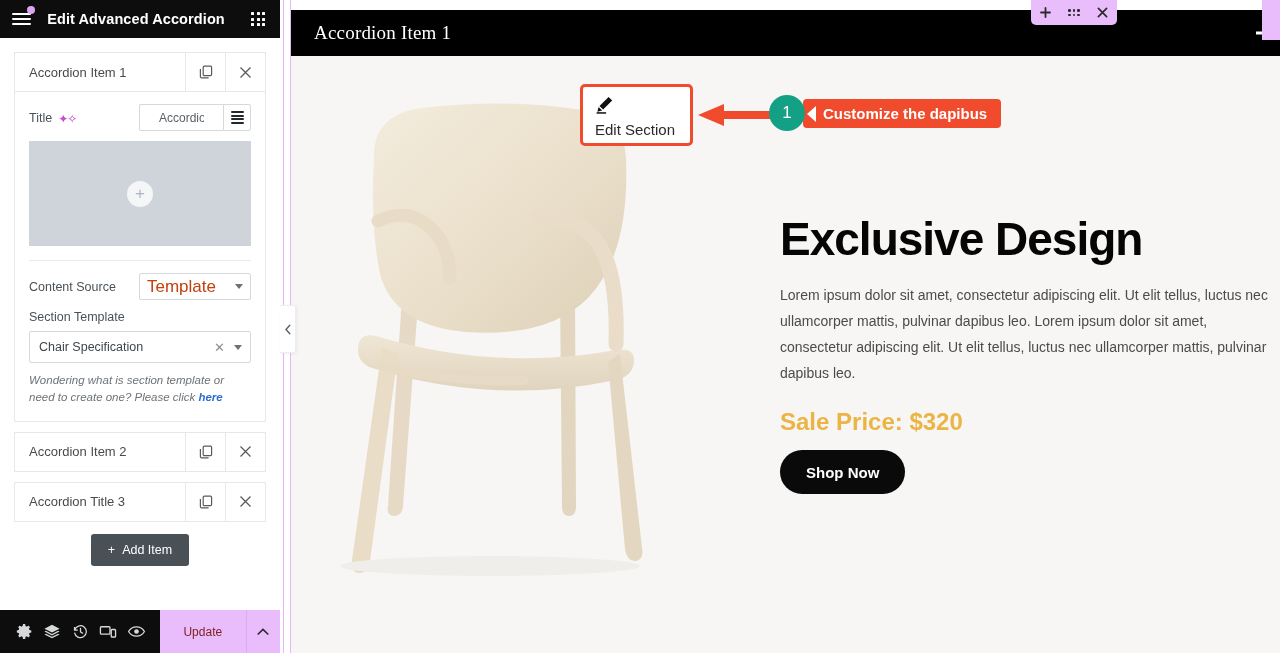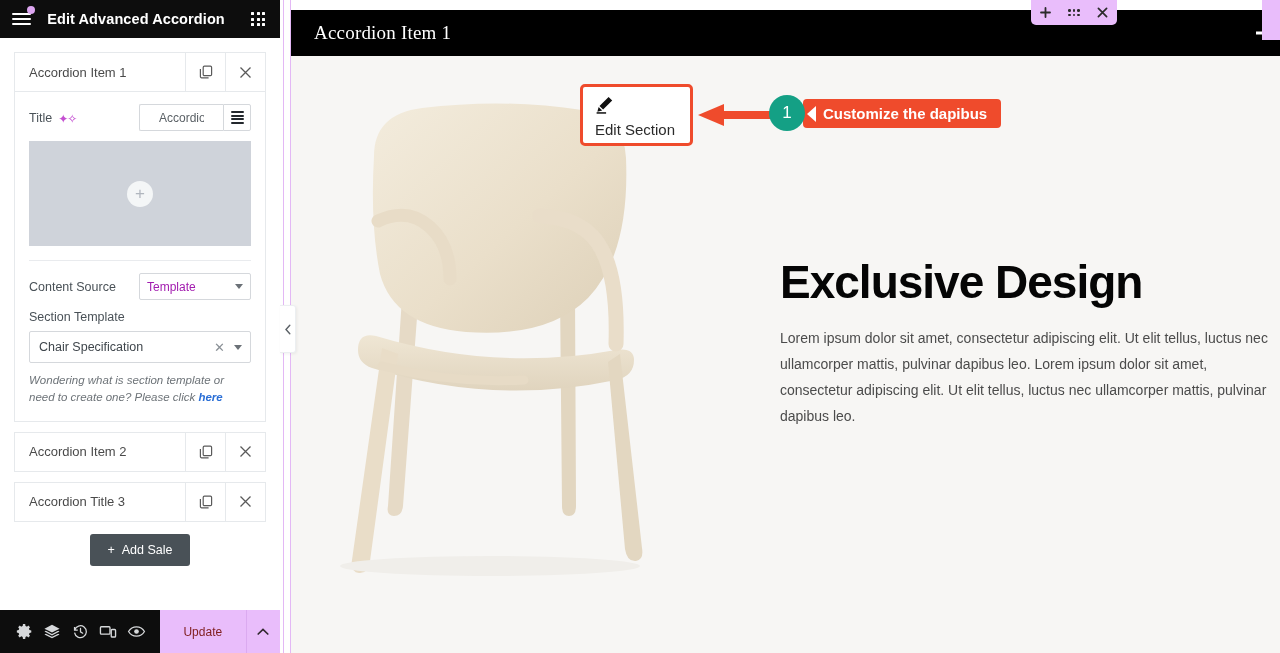--- a/index.html
+++ b/index.html
@@ -100,21 +100,21 @@
   }
   .media-plus {
     width: 26px; height: 26px; border-radius: 50%; background: #f4f6f7;
     display:flex; align-items:center; justify-content:center;
     color:#b0b6be; font-size: 17px; line-height: 1;
   }
   .divider { height:1px; background:#e9ebee; margin: 0 0 12px 0; }
 
   .select-box {
     width: 112px; height: 27px; border: 1px solid #d5d8dc; border-radius:2px; background:#fff;
-    display:flex; align-items:center; padding: 0 7px; font-size: 12px; color:#a21caf; cursor:pointer;
+    display:flex; align-items:center; padding: 0 7px; font-size: 17px; color:#c2410c; cursor:pointer;
     justify-content: space-between;
   }
   .caret { width:0;height:0;border-left:4px solid transparent;border-right:4px solid transparent;border-top:5px solid #6b7177;}
 
   .field-label { font-size: 12.5px; color:#495157; margin: 4px 0 7px 0; }
   .select2 {
     height: 32px; border:1px solid #d5d8dc; border-radius:2px; background:#fff;
     display:flex; align-items:center; padding: 0 8px 0 9px; font-size: 12.5px; color:#3f464c;
     cursor:pointer; justify-content: space-between; gap:6px;
   }
@@ -363,21 +363,21 @@
         <div class="rep-btn">
           <svg width="13" height="13" viewBox="0 0 13 13" stroke="#5a5a5a" stroke-width="1.3">
             <path d="M1.5 1.5l10 10M11.5 1.5l-10 10"></path>
           </svg>
         </div>
       </div>
 
       <div class="add-item-wrap">
         <button class="add-item">
           <span>+</span>
-          <span>Add Sale</span>
+          <span>Add Item</span>
         </button>
       </div>
     </div>
 
     <div class="panel-footer">
       <div class="pf-icons">
         <span class="pf-i">
           <svg width="17" height="17" viewBox="0 0 20 20" fill="#d6d8da">
             <path d="M10 6.6a3.4 3.4 0 1 0 0 6.8 3.4 3.4 0 0 0 0-6.8zm0 5.2a1.8 1.8 0 1 1 0-3.6 1.8 1.8 0 0 1 0 3.6z"></path>
             <path d="M18 11.3v-2.6l-2.1-.35a6.2 6.2 0 0 0-.7-1.7l1.25-1.75-1.85-1.85-1.75 1.25a6.2 6.2 0 0 0-1.7-.7L10.8 1.2H8.2l-.35 2.4a6.2 6.2 0 0 0-1.7.7L4.4 3.05 2.55 4.9 3.8 6.65a6.2 6.2 0 0 0-.7 1.7L1 8.7v2.6l2.1.35c.16.6.4 1.17.7 1.7L2.55 15.1l1.85 1.85 1.75-1.25c.53.3 1.1.54 1.7.7l.35 2.4h2.6l.35-2.4c.6-.16 1.17-.4 1.7-.7l1.75 1.25 1.85-1.85-1.25-1.75c.3-.53.54-1.1.7-1.7L18 11.3z"></path>
@@ -493,20 +493,22 @@
             <path d="M330 318 L352 512 q2 12-6 13 q-9 1-11-12 L318 326 z" fill="#e3d7c1"></path>
 
             <path d="M92 330 q70 18 142 14" fill="none" stroke="#e7dbc6" stroke-width="9" stroke-linecap="round"></path>
             <ellipse cx="200" cy="530" rx="150" ry="10" fill="#f0eeea"></ellipse>
           </svg>
         </div>
 
         <div class="prod-text">
           <h1 class="prod-title">Exclusive Design</h1>
           <p class="prod-desc">Lorem ipsum dolor sit amet, consectetur adipiscing elit. Ut elit tellus, luctus nec ullamcorper mattis, pulvinar dapibus leo. Lorem ipsum dolor sit amet, consectetur adipiscing elit. Ut elit tellus, luctus nec ullamcorper mattis, pulvinar dapibus leo.</p>
+          <div class="prod-price">Sale Price: $320</div>
+          <button class="shop-btn">Shop Now</button>
         </div>
       </div>
     </div>
 
     <div class="ann-box">
       <div class="ann-pencil">
         <svg width="20" height="20" viewBox="0 0 20 20" fill="#111">
           <path d="M13.6 1.9l3.6 3.6-9.1 9.1-3.6-3.6 9.1-9.1z"></path>
           <path d="M3.6 12l3.6 3.6-4.8 1.2 1.2-4.8z"></path>
           <rect x="1.6" y="17.2" width="9.5" height="1.5"></rect>

